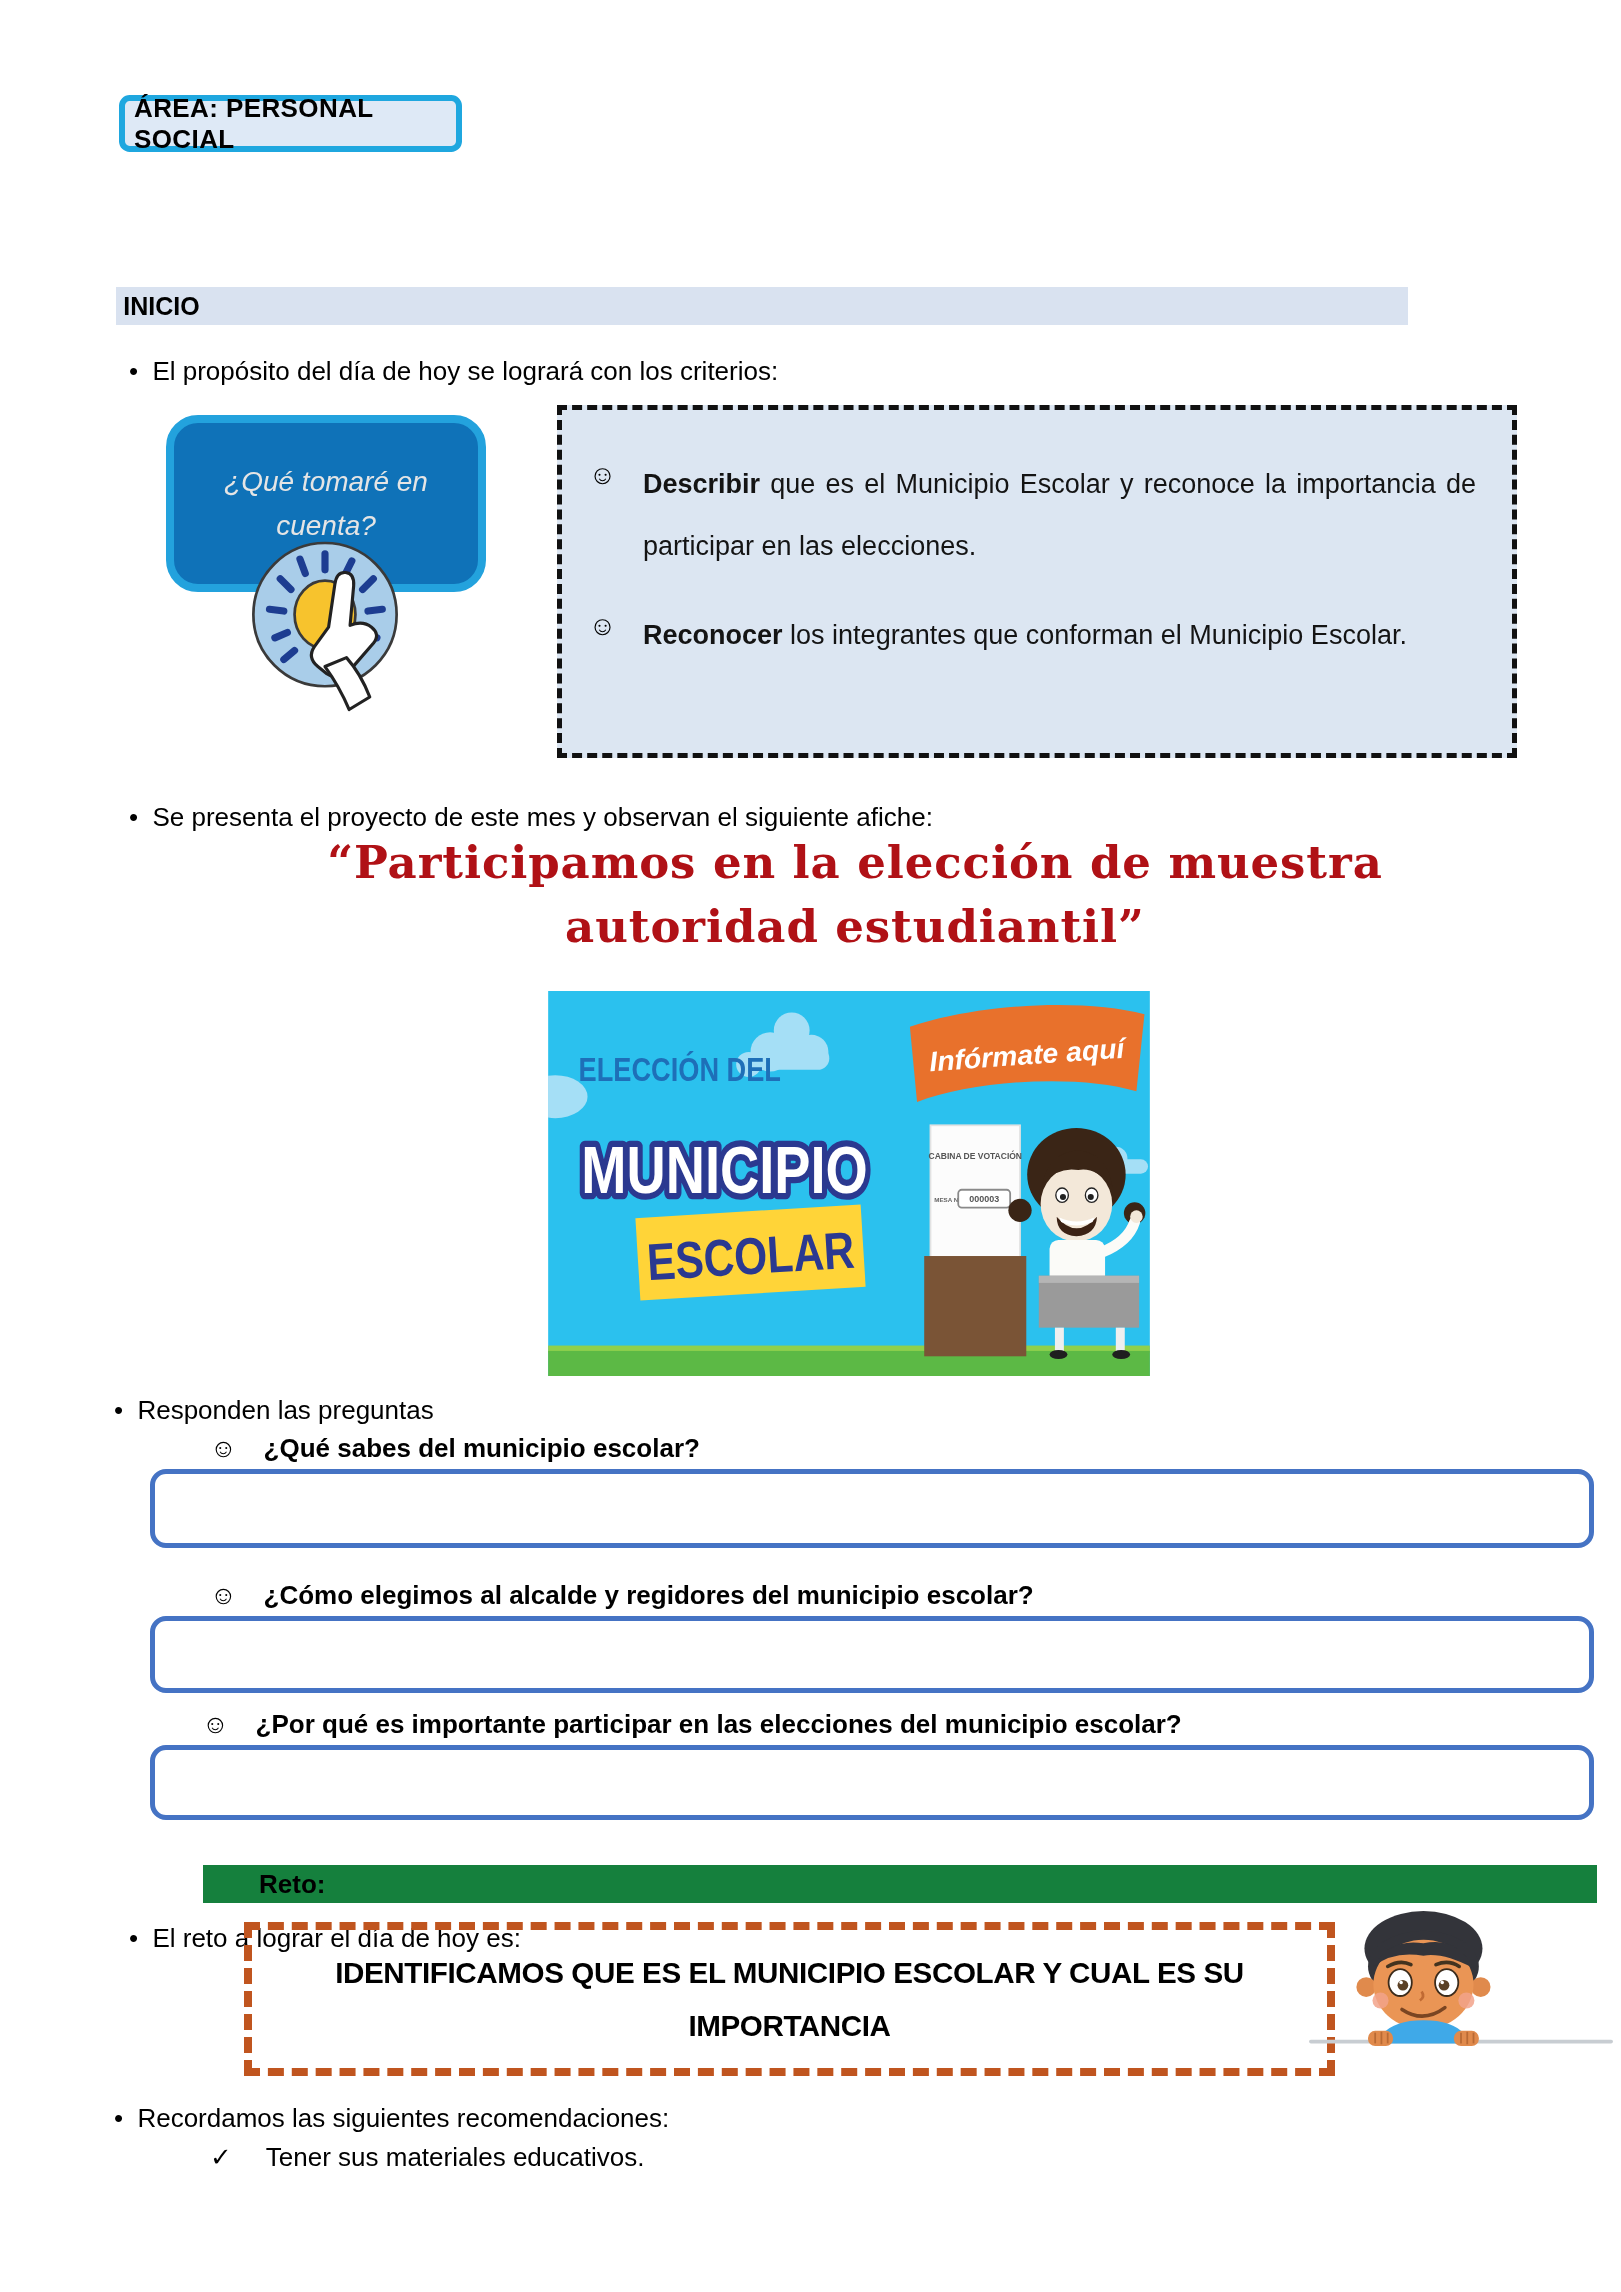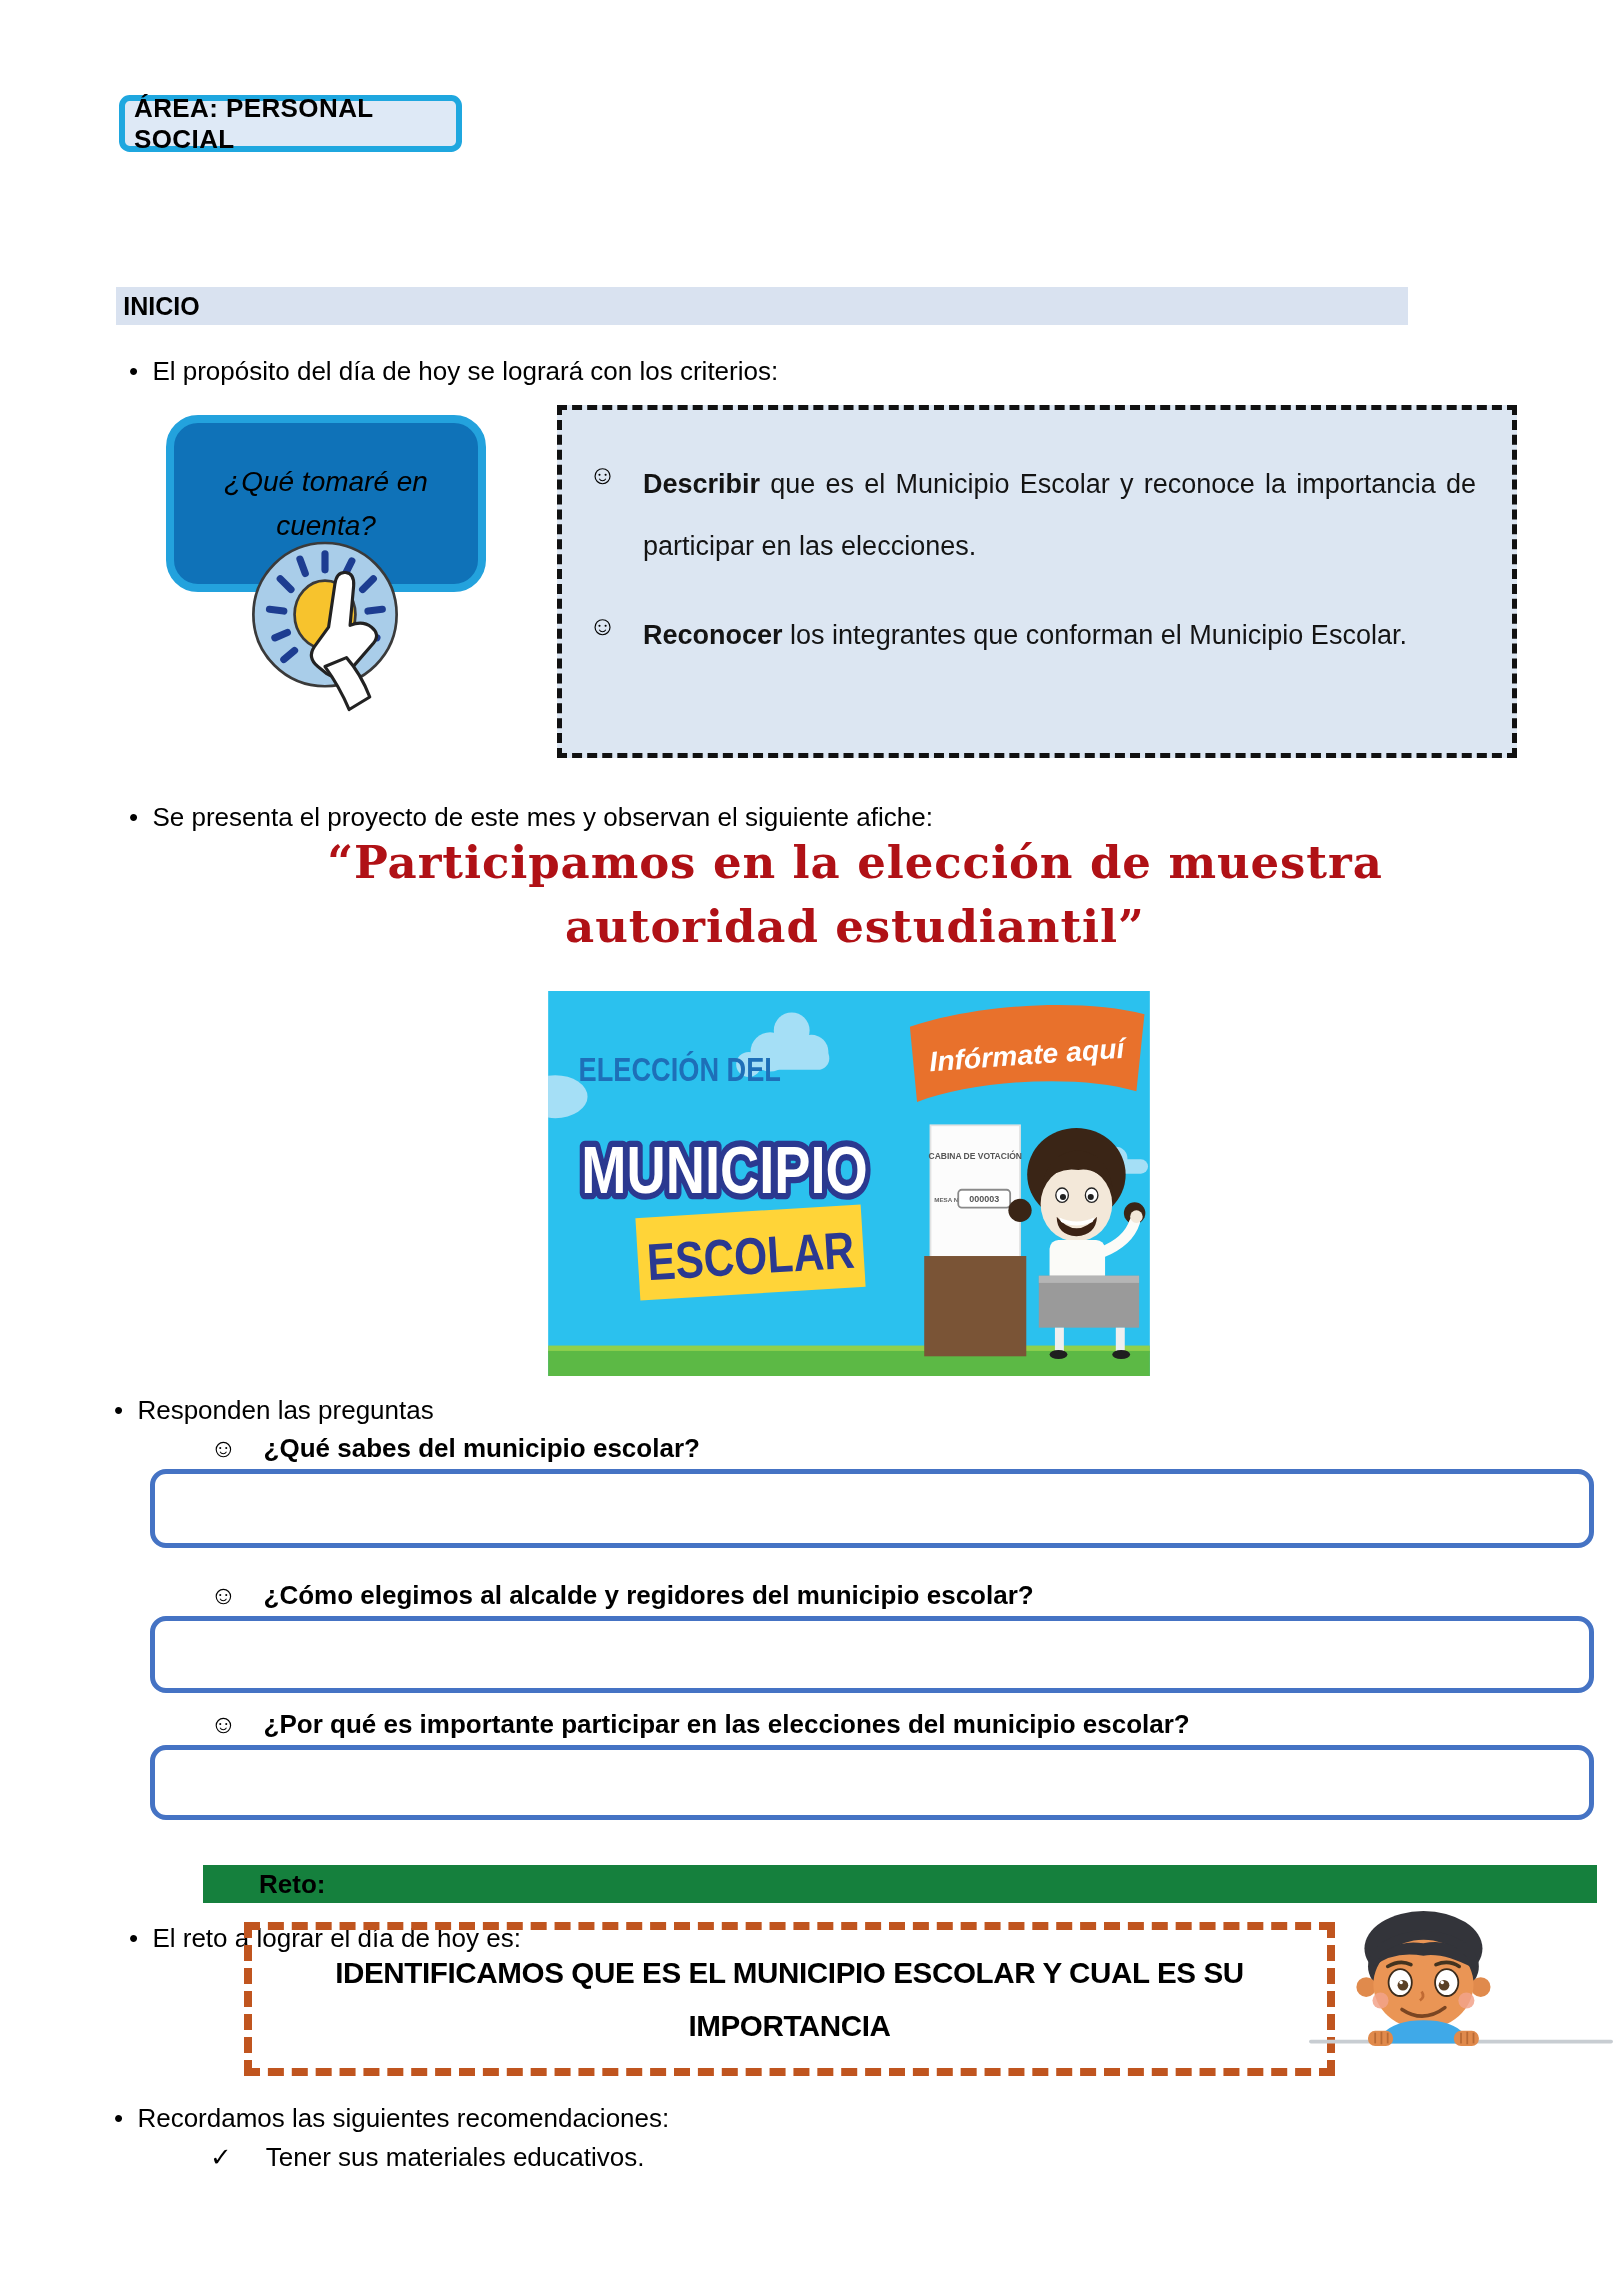--- a/index.html
+++ b/index.html
@@ -16,21 +16,21 @@
   .inicio-bar{position:absolute;left:72px;top:287px;width:1292px;height:38px;
               background:#D9E2F0;display:flex;align-items:center;padding-left:7.2px;box-sizing:border-box;}
   .inicio-bar span{font-weight:bold;font-size:25px;}
 
   .bullet{position:absolute;font-size:26px;white-space:nowrap;}
   .bullet .dot{margin-right:14.3px;font-size:26px;}
 
   
   .think-box{position:absolute;left:122px;top:415px;width:304px;height:161px;
              background:#0F72B8;border:8px solid #23A2DD;border-radius:32px;
-             color:#000000;display:flex;flex-direction:column;justify-content:center;
+             color:#e5e5e5;display:flex;flex-direction:column;justify-content:center;
              text-align:center;font-size:28px;font-style:italic;line-height:1.55;}
   .think-icon{position:absolute;left:204px;top:532px;}
 
   
   .criteria-box{position:absolute;left:513px;top:405px;width:960px;height:353px;
                 background:#DCE6F2;border:5.4px dashed #111;box-sizing:border-box;
                 padding:43px 45px 0 25px;}
   .crit-item{position:relative;padding-left:56px;margin-bottom:27px;}
   .crit-item .smiley{position:absolute;left:1.8px;top:7.2px;font-size:27px;}
   .crit-text{width:833px;font-size:27px;line-height:2.3;text-align:justify;color:#141414;}
@@ -199,21 +199,21 @@
   <div class="q-head" style="left:166px;top:1433px;">
     <span class="smiley">☺</span><span>¿Qué sabes del municipio escolar?</span>
   </div>
   <div class="answer-box" style="top:1469px;height:79px;"></div>
 
   <div class="q-head" style="left:166px;top:1580px;">
     <span class="smiley">☺</span><span>¿Cómo elegimos al alcalde y regidores del municipio escolar?</span>
   </div>
   <div class="answer-box" style="top:1616px;height:77px;"></div>
 
-  <div class="q-head" style="left:166px;top:1709px;text-align:center;">
+  <div class="q-head" style="left:158px;top:1709px;text-align:center;">
     <span class="smiley">☺</span><span>¿Por qué es importante participar en las elecciones del municipio escolar?</span>
   </div>
   <div class="answer-box" style="top:1745px;height:75px;"></div>
 
   <div class="bullet" style="left:85px;top:1923px;">
     <span class="dot">•</span><span>El reto a lograr el día de hoy es:</span>
   </div>
 
   <div class="reto-bar">
     <span>Reto:</span>

